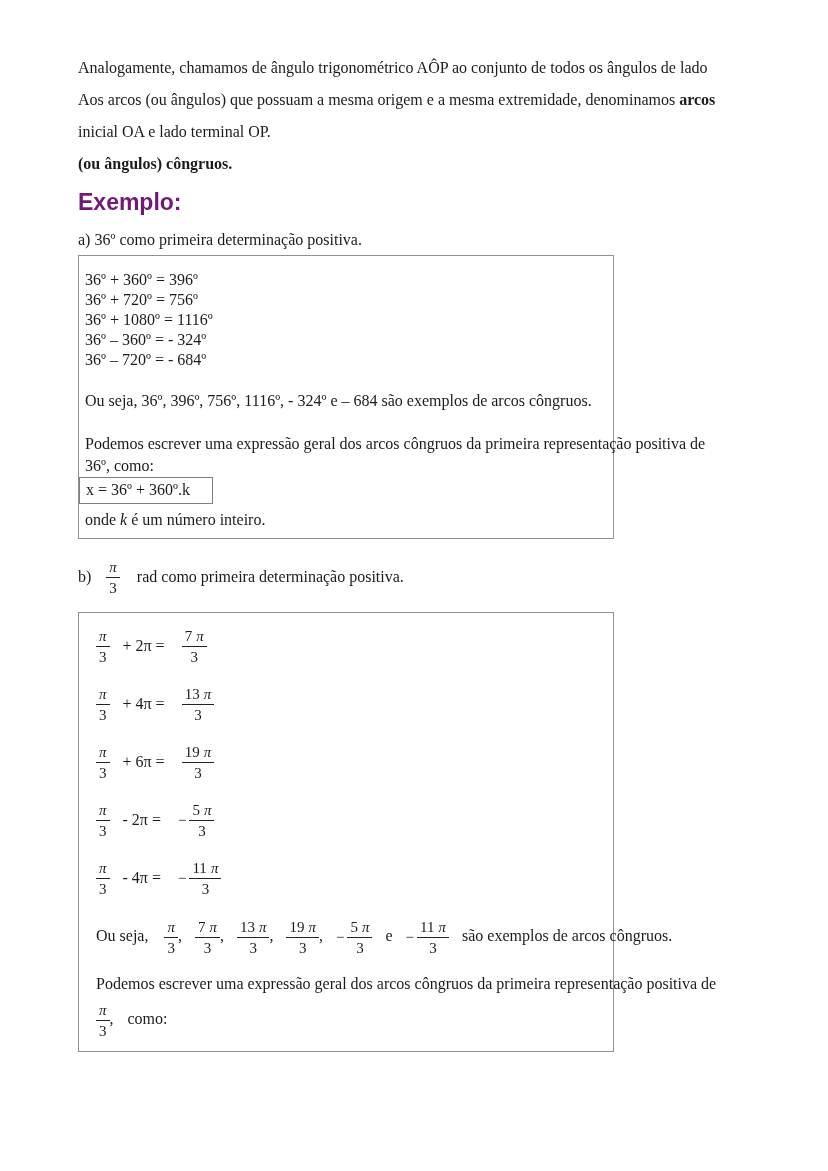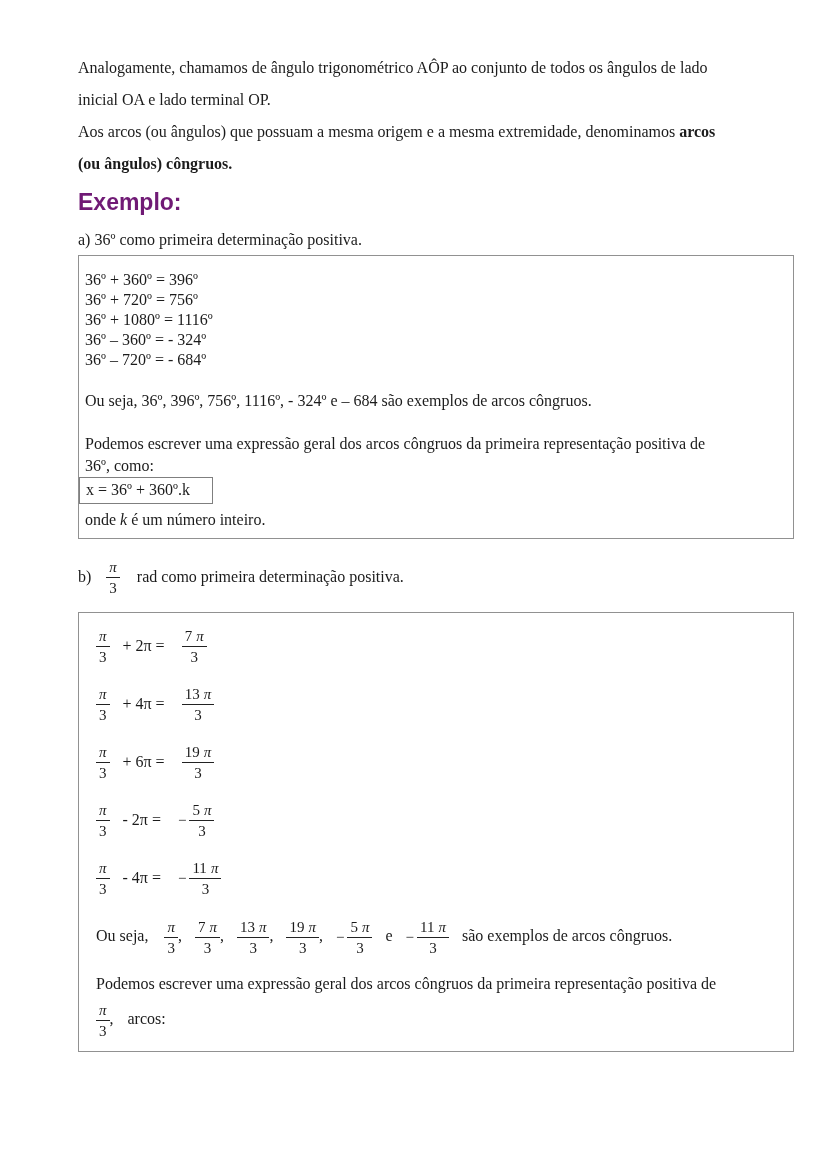--- a/index.html
+++ b/index.html
@@ -23,21 +23,21 @@
     font-family: "Liberation Sans", sans-serif;
     font-size: 23px;
     font-weight: bold;
     color: #701a75;
     margin: 9px 0 13px 0;
   }
   .item-label { margin: 0 0 5px 0; line-height: 21px; font-family: Liberation Serif, serif; }
   
   .box {
     border: 1px solid #919191;
-    width: 716px;
+    width: 536px;
     box-sizing: border-box;
     background: #ffffff;
   }
   .box1 { padding: 14px 8px 8px 6px; }
   .eq-line { line-height: 20px; white-space: nowrap; }
   .summary1 { margin-top: 21px; line-height: 20px; white-space: nowrap; }
   .general1 { margin-top: 22px; line-height: 22px; white-space: nowrap; }
   .general2 { line-height: 22px; white-space: nowrap; }
   .formula-box {
     display: inline-block;
@@ -84,22 +84,22 @@
   .final2 { margin-top: 2px; height: 44px; line-height: 44px; }
   .final2 .como { margin-left: 14px; }
 </style>
 </head>
 <body>
 
 <div class="page">
 
   <p class="intro">
     <span class="line">Analogamente, chamamos de ângulo trigonométrico AÔP ao conjunto de todos os ângulos de lado</span>
+    <span class="line"><span>Aos arcos (ou ângulos) que possuam a mesma origem e a mesma extremidade, denominamos </span><span class="bold">arcos</span></span>
     <span class="line">inicial OA e lado terminal OP.</span>
-    <span class="line"><span>Aos arcos (ou ângulos) que possuam a mesma origem e a mesma extremidade, denominamos </span><span class="bold">arcos</span></span>
     <span class="line bold">(ou ângulos) côngruos.</span>
   </p>
 
   <div class="heading">Exemplo:</div>
 
   <div class="item-label">a) 36º como primeira determinação positiva.</div>
 
   <div class="box box1">
     <div class="eq-line">36º + 360º = 396º</div>
     <div class="eq-line">36º + 720º = 756º</div>
@@ -188,18 +188,18 @@
           <span class="den">3</span>
         </span>
     </div>
 
     <div class="summary-row">
       <span class="prefix">Ou seja,</span><span class="fg"><span class="minus"></span><span class="frac"><span class="num"><span class="coef"></span><span class="pi">π</span></span><span class="den">3</span></span><span>,</span></span><span class="fg"><span class="minus"></span><span class="frac"><span class="num"><span class="coef">7</span><span class="pi">π</span></span><span class="den">3</span></span><span>,</span></span><span class="fg"><span class="minus"></span><span class="frac"><span class="num"><span class="coef">13</span><span class="pi">π</span></span><span class="den">3</span></span><span>,</span></span><span class="fg"><span class="minus"></span><span class="frac"><span class="num"><span class="coef">19</span><span class="pi">π</span></span><span class="den">3</span></span><span>,</span></span><span class="fg"><span class="minus">−</span><span class="frac"><span class="num"><span class="coef">5</span><span class="pi">π</span></span><span class="den">3</span></span><span></span></span><span class="conj">e</span><span class="fg"><span class="minus">−</span><span class="frac"><span class="num"><span class="coef">11</span><span class="pi">π</span></span><span class="den">3</span></span><span></span></span><span>são exemplos de arcos côngruos.</span>
     </div>
 
     <div class="final1">Podemos escrever uma expressão geral dos arcos côngruos da primeira representação positiva de</div>
     <div class="final2">
-      <span class="frac"><span class="num pi">π</span><span class="den">3</span></span><span>,</span><span class="como">arcos:</span>
+      <span class="frac"><span class="num pi">π</span><span class="den">3</span></span><span>,</span><span class="como">como:</span>
     </div>
 
   </div>
 
 </div>
 
 </body></html>

